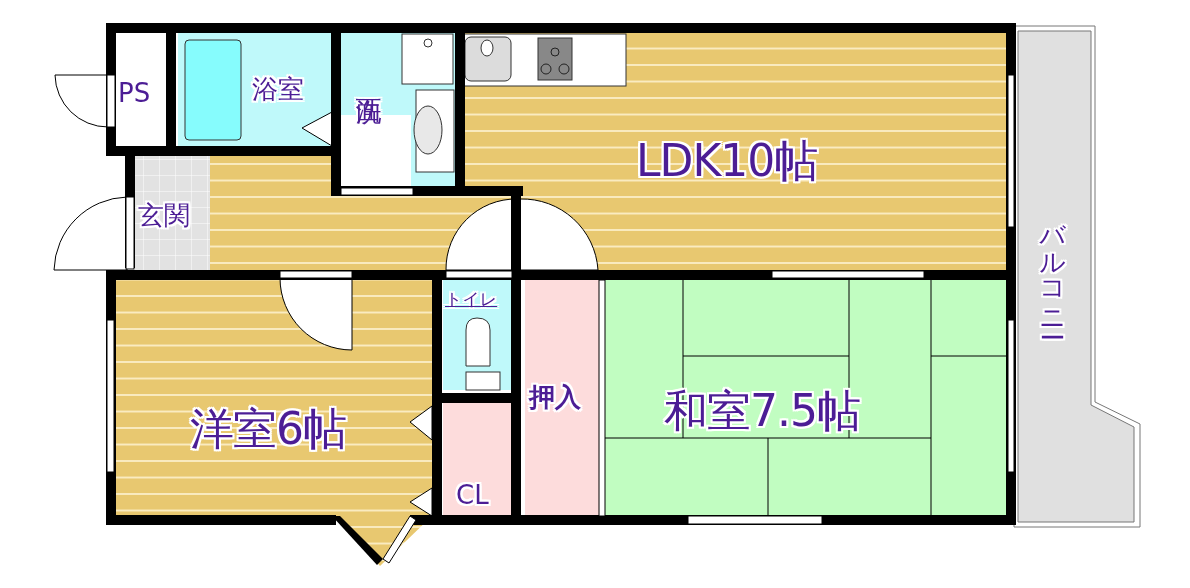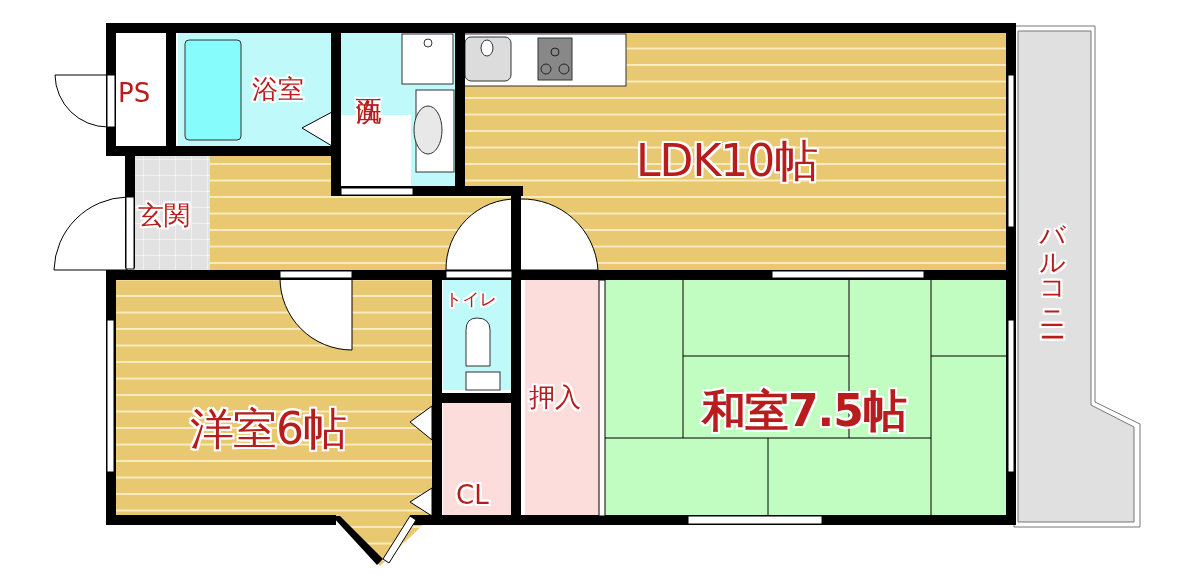--- a/index.html
+++ b/index.html
@@ -1,18 +1,18 @@
 <!DOCTYPE html>
 <html><head>
 <meta charset="utf-8">
 <style>
   html,body{margin:0;padding:0;background:#ffffff;}
   body{width:1190px;height:588px;overflow:hidden;position:relative;font-family:"DejaVu Sans","Liberation Sans",sans-serif;}
   svg{position:absolute;left:0;top:0;}
-  .lbl{position:absolute;color:#b91c1c;font-family:"DejaVu Sans","Liberation Sans",sans-serif;white-space:nowrap;
+  .lbl{position:absolute;color:#4c1d95;font-family:"DejaVu Sans","Liberation Sans",sans-serif;white-space:nowrap;
        text-shadow:-2px -2px 0 #fff,2px -2px 0 #fff,-2px 2px 0 #fff,2px 2px 0 #fff,0 2px 0 #fff,0 -2px 0 #fff,2px 0 0 #fff,-2px 0 0 #fff;}
   .big{font-size:44px;letter-spacing:-1px;margin-top:12px;}
   .mid{font-size:26px;}
   .sm{font-size:18px;}
   .vert{writing-mode:vertical-rl;}
 </style>
 </head>
 <body>
 
 <svg width="1190" height="588" viewBox="0 0 1190 588">
@@ -134,17 +134,17 @@
     <polygon points="383,559 410,516 416,520 389,563"></polygon>
   </g>
 </svg>
 
 <div class="lbl sm" style="left:118px;top:78px;font-size:26px;">PS</div>
 <div class="lbl mid" style="left:252px;top:72px;">浴室</div>
 <div class="lbl mid vert" style="left:352px;top:78px;">洗面</div>
 <div class="lbl mid" style="left:138px;top:198px;">玄関</div>
 <div class="lbl big" style="left:636px;top:120px;">LDK10帖</div>
 <div class="lbl big" style="left:190px;top:388px;">洋室6帖</div>
-<div class="lbl big" style="left:702px;top:370px;font-weight:bold;">和室7.5帖</div>
-<div class="lbl sm" style="left:445px;top:288px;font-size:17px;">トイレ</div>
+<div class="lbl big" style="left:664px;top:370px;">和室7.5帖</div>
+<div class="lbl sm" style="left:445px;top:288px;font-size:17px;text-decoration:underline;">トイレ</div>
 <div class="lbl mid" style="left:456px;top:444px;margin-top:36px;">CL</div>
-<div class="lbl mid" style="left:529px;top:380px;">押入</div>
+<div class="lbl mid" style="left:529px;top:380px;font-weight:bold;">押入</div>
 <div class="lbl mid vert" style="left:1036px;top:206px;">バルコニー</div>
 
 </body></html>

